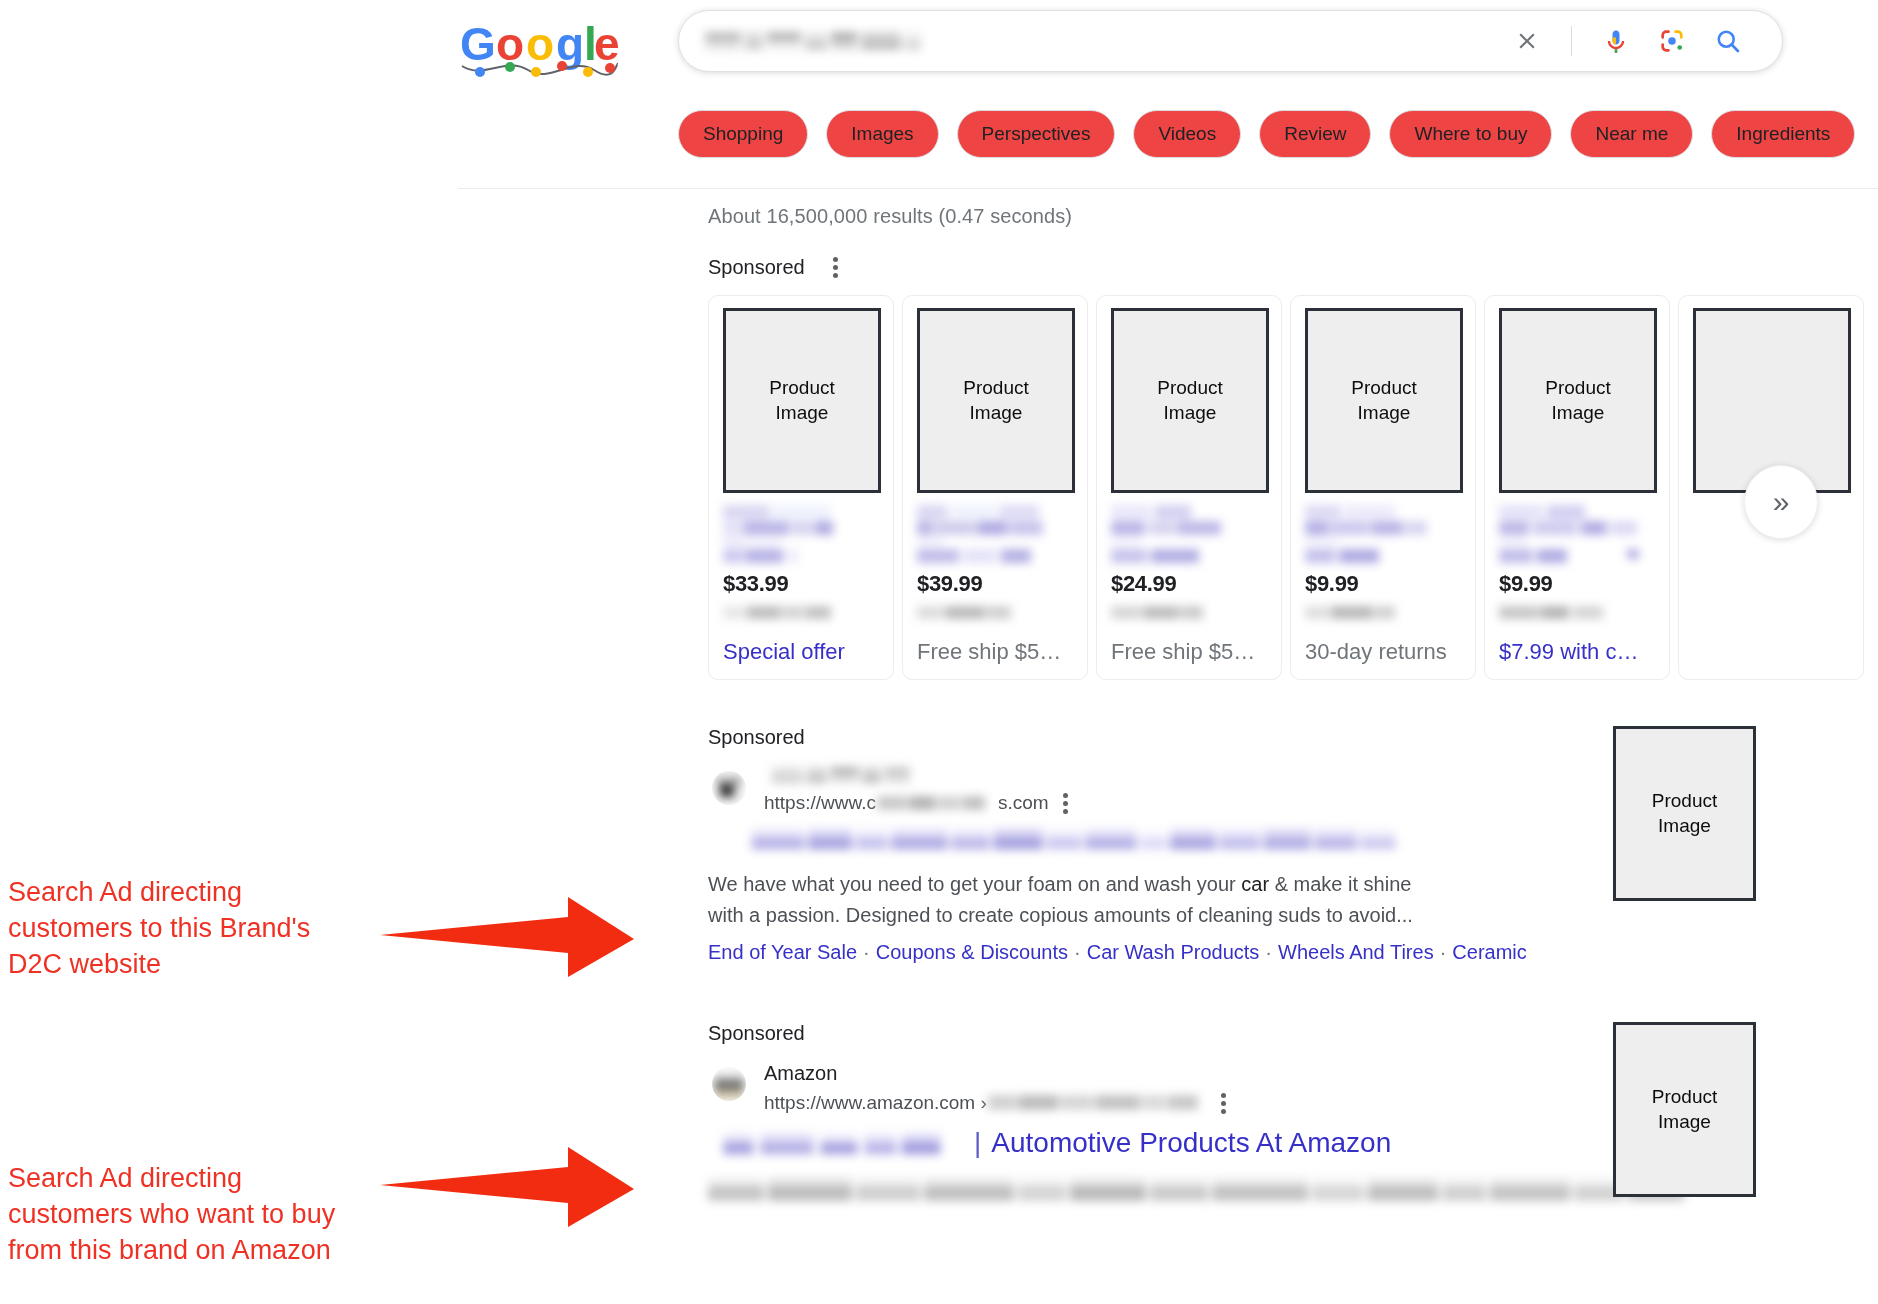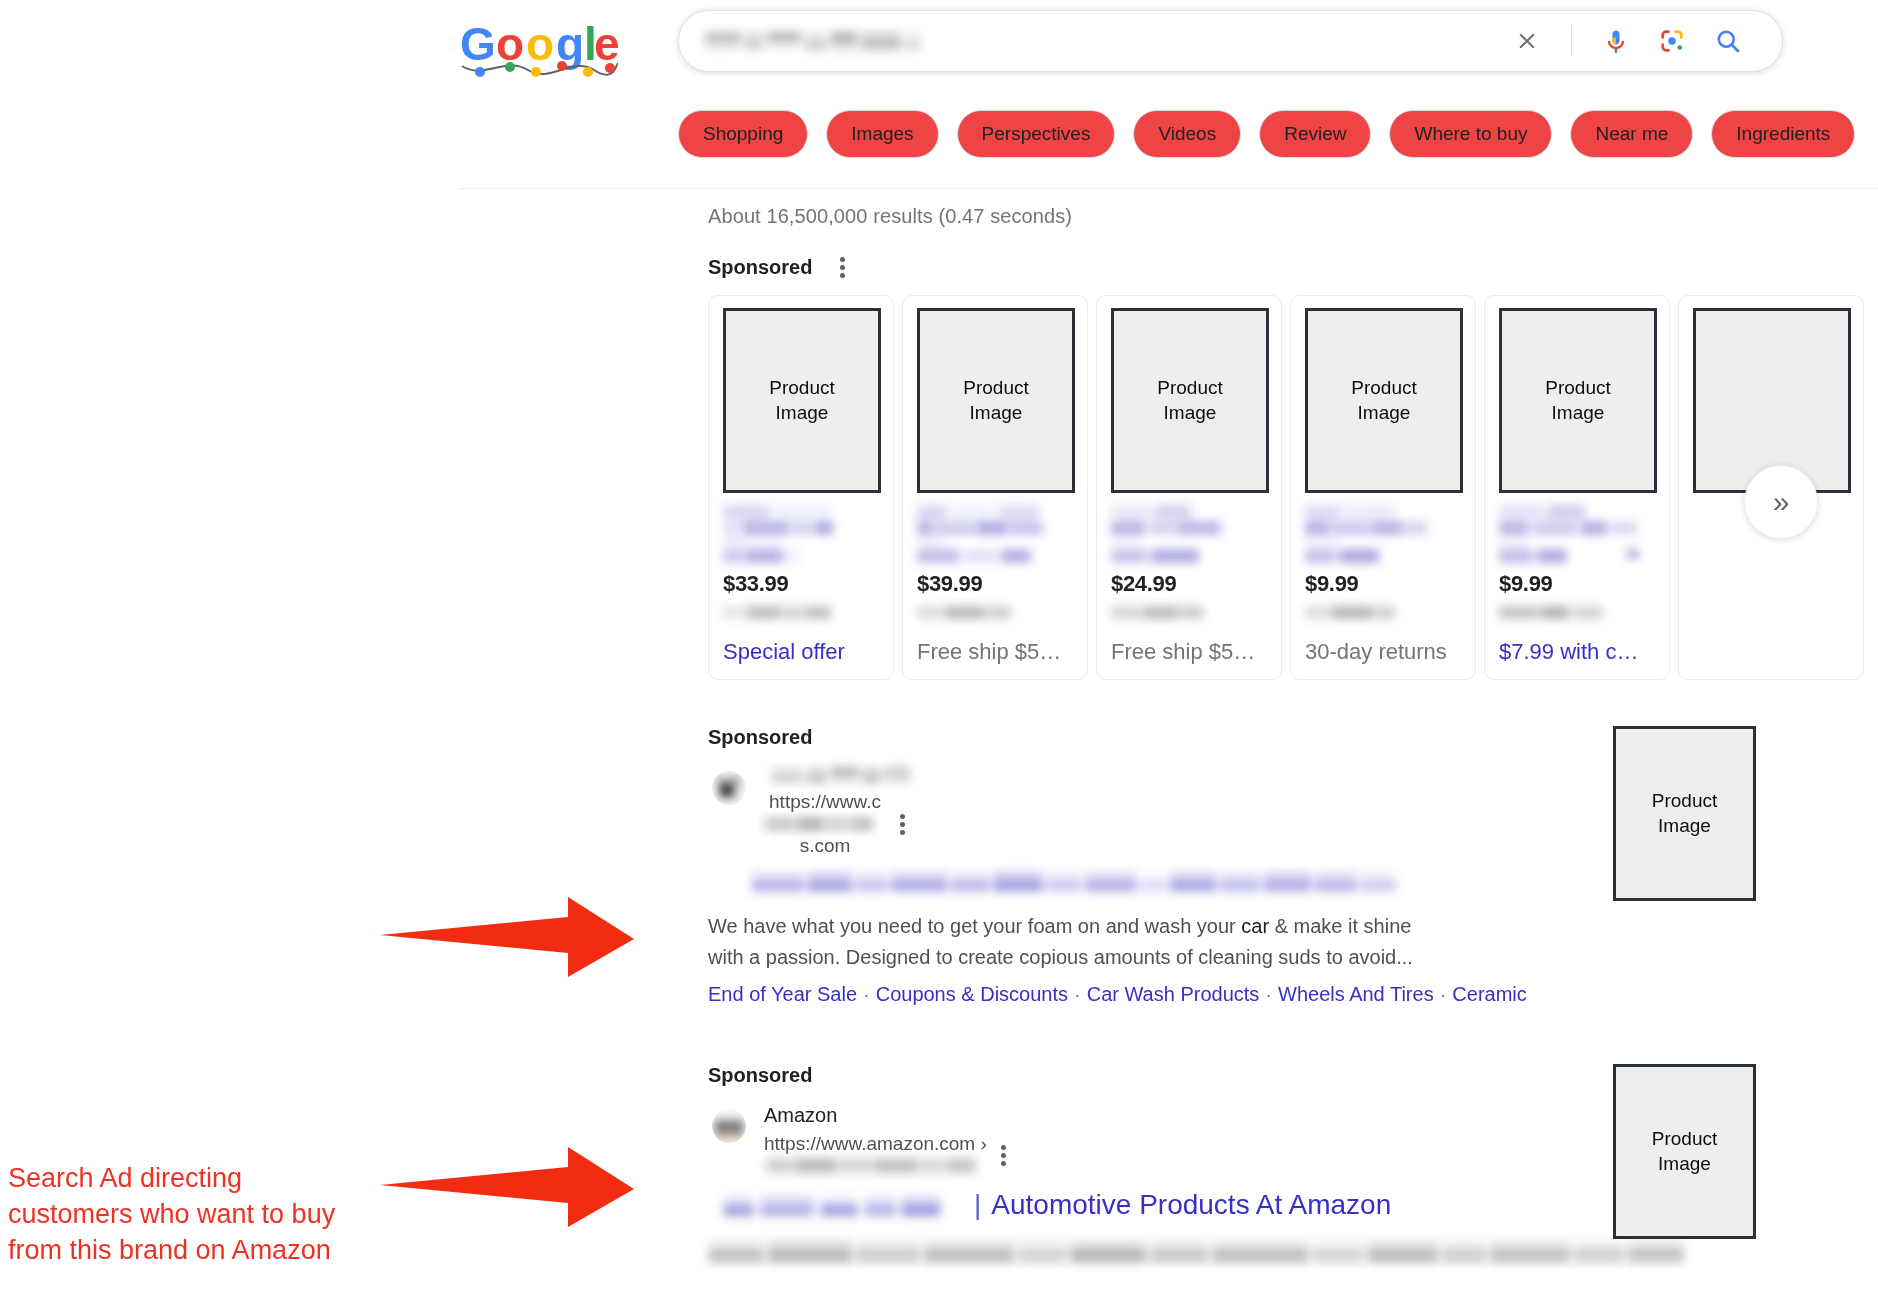--- a/index.html
+++ b/index.html
@@ -33,21 +33,21 @@
     height: 48px; padding: 0 24px; border: 1px solid #dadce0; border-radius: 26px;
     display: flex; align-items: center; font-size: 19px; color: #202124;
     background: #ef4444; white-space: nowrap; cursor: pointer;
   }
   .hrule { position: absolute; left: 458px; top: 188px; width: 1420px; height: 1px; background: #ebebeb; }
 
   
   .results { position: absolute; left: 708px; top: 205px; width: 1170px; }
   .resultstats { font-size: 20px; color: #70757a; margin-bottom: 27px; letter-spacing: .1px; }
 
-  .sponsored-label { font-size: 20px; font-weight: bold; color: #202124; display: flex; align-items: center; gap: 28px; }
+  .sponsored-label { font-size: 20px; font-weight: normal; color: #202124; display: flex; align-items: center; gap: 28px; }
   .kebab { width: 6px; height: 24px; position: relative; cursor: pointer; }
   .kebab i { position: absolute; left: 0; width: 5px; height: 5px; border-radius: 50%; background: #5f6368; }
   .kebab i:nth-child(1) { top: 2px; } .kebab i:nth-child(2) { top: 10px; } .kebab i:nth-child(3) { top: 18px; }
 
   
   .carousel-wrap { position: relative; margin-top: 16px; }
   .carousel { display: flex; gap: 0; overflow: hidden; width: 1170px; }
   .pcard {
     width: 186px; flex: 0 0 186px; background: #fff; border: 1px solid #ececec;
     border-radius: 10px; padding: 12px 14px 14px 14px; margin-right: 8px; cursor: pointer;
@@ -71,21 +71,21 @@
   }
 
   
   .textad { margin-top: 44px; position: relative; }
   .ad-head { display: flex; align-items: flex-start; margin-top: 14px; }
   .favicon { width: 34px; height: 34px; border-radius: 50%; margin: 8px 18px 0 4px; overflow: hidden; flex: 0 0 34px; }
   .ad-site { display: flex; flex-direction: column; gap: 4px; }
   .site-name-blur { height: 24px; }
   .site-name { font-size: 20px; color: #202124; line-height: 28px; }
   .url-row { display: flex; align-items: center; gap: 14px; }
-  .url-txt { font-size: 19px; color: #4d5156; display: flex; align-items: center; flex-direction: column; }
+  .url-txt { font-size: 19px; color: #4d5156; display: flex; align-items: center; }
   .ad-title { margin-top: 10px; display: flex; align-items: center; gap: 0; }
   .ad-title-blur { height: 30px; }
   .ad-title-txt { font-size: 28px; color: #3730c8; line-height: 36px; }
   .ad-desc { font-size: 20px; color: #4d5156; line-height: 31px; margin-top: 14px; max-width: 725px; }
   .ad-desc b { color: #202124; font-weight: normal; }
   .sitelinks { margin-top: 10px; font-size: 20px; color: #3730c8; }
   .sitelinks span.sep { color: #70757a; margin: 0 6px; }
   .sitelinks a { color: #3730c8; text-decoration: none; cursor: pointer; }
   .ad-thumb { position: absolute; right: 122px; top: 0; }
   .ad-thumb .pimg-box { width: 143px; height: 175px; }
@@ -548,20 +548,21 @@
 
       <div class="ad-thumb">
         <div class="pimg-box">
           <span style="white-space:pre-line">Product
 Image</span>
         </div>
       </div>
     </div>
   </div>
 
+  <div class="annot" style="left:8px; top:875px; width:360px;">Search Ad directing customers to this Brand's D2C website</div>
 
   <svg class="arrow" style="left:378px; top:895px;" width="260" height="90" viewBox="0 0 260 90">
     <path d="M2 40 L190 22 L190 2 L256 44 L190 82 L190 58 Z" fill="#f22c10"></path>
   </svg>
 
   <div class="annot" style="left:8px; top:1161px; width:360px;">Search Ad directing customers who want to buy from this brand on Amazon</div>
 
   <svg class="arrow" style="left:378px; top:1145px;" width="260" height="90" viewBox="0 0 260 90">
     <path d="M2 40 L190 22 L190 2 L256 44 L190 82 L190 58 Z" fill="#f22c10"></path>
   </svg>

